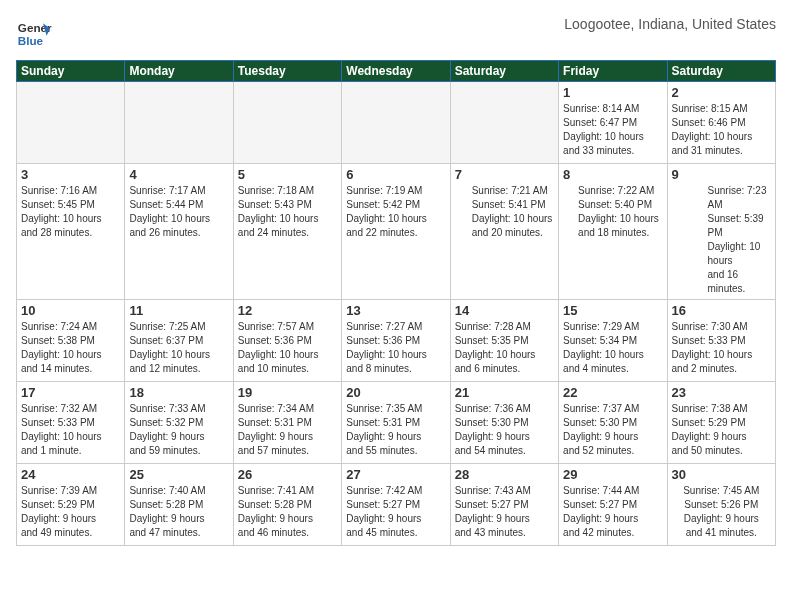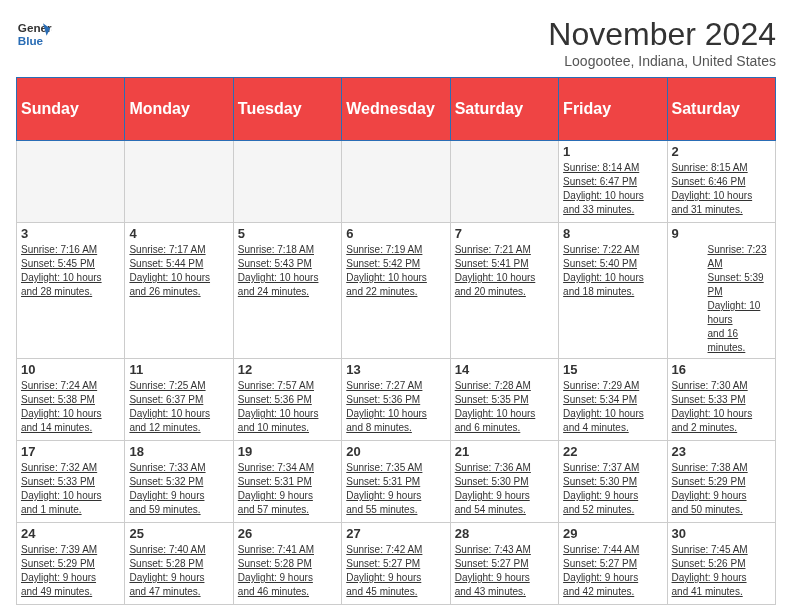--- a/index.html
+++ b/index.html
@@ -36,25 +36,25 @@
     .location-title {
       font-size: 14px;
       color: #555;
     }
     table {
       width: 100%;
       border-collapse: collapse;
       table-layout: fixed;
     }
     th {
-      background-color: #ef4444;
+      background-color: #14532d;
       color: #fff;
-      font-size: 16px;
+      font-size: 12px;
       font-weight: bold;
-      padding: 22px 4px;
+      padding: 3px 4px;
       text-align: left;
       border: 1px solid #2a6db5;
     }
     td {
       border: 1px solid #ccc;
       vertical-align: top;
       padding: 3px 4px;
       font-size: 10px;
       color: #333;
       height: 82px;
@@ -65,36 +65,34 @@
     }
     .day-number {
       font-size: 13px;
       font-weight: bold;
       margin-bottom: 2px;
     }
     .day-info {
       font-size: 10px;
       line-height: 1.4;
       color: #333;
-      text-decoration: underline;
     }
   </style>
 </head>
 <body>
 
 <div class="header-area">
   <div class="logo">
     <svg class="logo-icon" viewBox="0 0 40 40" xmlns="http://www.w3.org/2000/svg">
       <text x="2" y="18" font-size="13" font-weight="bold" fill="#333" font-family="Arial">General</text>
       <text x="2" y="32" font-size="13" font-weight="bold" fill="#2a6db5" font-family="Arial">Blue</text>
       <polygon points="30,8 38,14 34,22" fill="#2a6db5"></polygon>
     </svg>
   </div>
   <div class="title-area">
-    <div class="month-title">November 2024</div>
     <div class="location-title">Loogootee, Indiana, United States</div>
   </div>
 </div>
 
 <table>
   <thead>
     <tr>
     <th>Sunday</th>
         <th>Monday</th>
         <th>Tuesday</th>
@@ -150,28 +148,28 @@
         </td>
         <td>
           <div class="day-number">6</div>
           <div class="day-info" style="white-space: pre-line;">Sunrise: 7:19 AM
 Sunset: 5:42 PM
 Daylight: 10 hours
 and 22 minutes.</div>
         </td>
         <td>
           <div class="day-number">7</div>
-          <div class="day-info" style="white-space: pre-line;">Sunrise: 7:21 AM
+          <div class="day-info" style="white-space: pre-line; margin-left: 17px;">Sunrise: 7:21 AM
 Sunset: 5:41 PM
 Daylight: 10 hours
 and 20 minutes.</div>
         </td>
         <td>
           <div class="day-number">8</div>
-          <div class="day-info" style="white-space: pre-line;">Sunrise: 7:22 AM
+          <div class="day-info" style="white-space: pre-line; margin-left: 15px;">Sunrise: 7:22 AM
 Sunset: 5:40 PM
 Daylight: 10 hours
 and 18 minutes.</div>
         </td>
         <td>
           <div class="day-number">9</div>
           <div class="day-info" style="white-space: pre-line; margin-left: 36px;">Sunrise: 7:23 AM
 Sunset: 5:39 PM
 Daylight: 10 hours
 and 16 minutes.</div>
@@ -317,20 +315,20 @@
         </td>
         <td>
           <div class="day-number">29</div>
           <div class="day-info" style="white-space: pre-line;">Sunrise: 7:44 AM
 Sunset: 5:27 PM
 Daylight: 9 hours
 and 42 minutes.</div>
         </td>
         <td>
           <div class="day-number">30</div>
-          <div class="day-info" style="white-space: pre-line;">Sunrise: 7:45 AM
+          <div class="day-info" style="white-space: pre-line; text-align: center;">Sunrise: 7:45 AM
 Sunset: 5:26 PM
 Daylight: 9 hours
 and 41 minutes.</div>
         </td>
       </tr>
     </tbody>
 </table>
 
 </body></html>

